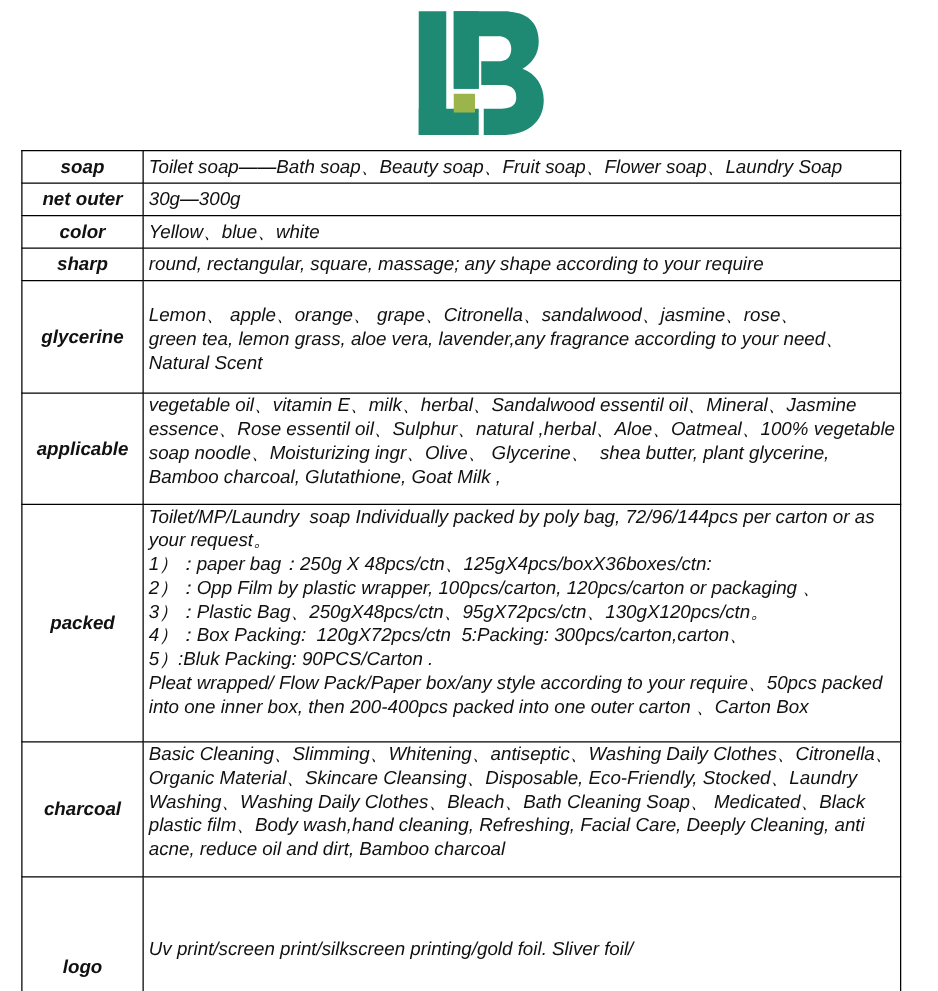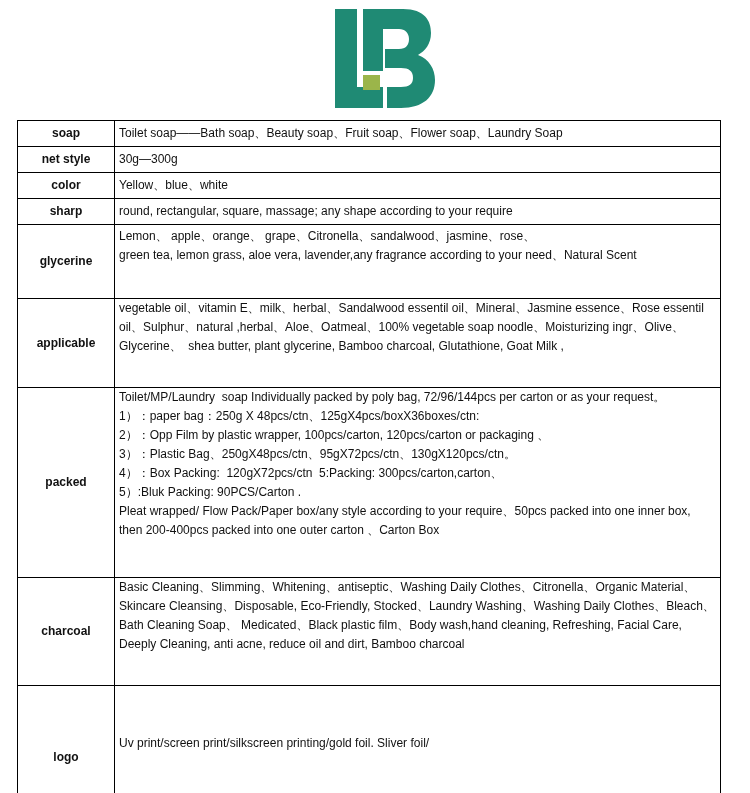--- a/index.html
+++ b/index.html
@@ -1,33 +1,33 @@
 <!DOCTYPE html>
 <html><head>
 <meta charset="utf-8">
 <style>
   html, body { margin: 0; padding: 0; background: #ffffff; }
   body { width: 750px; height: 793px; position: relative; overflow: hidden;
          font-family: "Liberation Sans", sans-serif; color: #111; }
   .logo { position: absolute; left: 333px; top: 7px; width: 105px; height: 103px; }
   table.spec { position: absolute; left: 17px; top: 120px; width: 704px;
                border-collapse: collapse; table-layout: fixed; }
-  table.spec td { border: 1px solid #000; font-size: 12px; line-height: 19px;
-                  vertical-align: top; padding: 0 3px 0 4px; }
+  table.spec td { border: 1px solid #000; font-size: 15px; line-height: 19px;
+                  vertical-align: top; padding: 0 3px 0 4px; font-style: italic; }
   td.label { width: 96px; font-weight: bold; text-align: center; vertical-align: middle !important;
              padding: 0 !important; font-size: 14.5px; }
   td.val { white-space: pre-wrap; }
   tr.r-soap td, tr.r-weight td, tr.r-color td, tr.r-sharp td, tr.r-app td { height: 25px; vertical-align: middle; }
   tr.r-soap td.val, tr.r-weight td.val, tr.r-color td.val, tr.r-sharp td.val, tr.r-app td.val { vertical-align: middle; }
   tr.r-frag td { height: 71px; }
   tr.r-ingr td { height: 88px; }
   tr.r-pack td { height: 189px; }
   tr.r-feat td { height: 107px; }
   tr.r-logo td { height: 82px; }
-  td.val.pad-top-s { padding-top: 2px; }
+  td.val.pad-top-s { padding-top: 18px; }
   td.val.pad-top-m { }
   .logo-line { display: block; }
 </style>
 </head>
 <body>
 
 <svg class="logo" viewBox="0 0 105 103">
 
   <rect x="2" y="2" width="22" height="99" fill="#1f8a74"></rect>
 
@@ -40,21 +40,21 @@
   <rect x="30" y="68" width="17" height="15" fill="#9bb54a"></rect>
 </svg>
 
 <table class="spec">
   <tbody>
       <tr class="r-soap">
     <td class="label">soap</td>
     <td class="val">Toilet soap——Bath soap、Beauty soap、Fruit soap、Flower soap、Laundry Soap</td>
   </tr>
   <tr class="r-weight">
-    <td class="label">net style</td>
+    <td class="label">net outer</td>
     <td class="val">30g—300g</td>
   </tr>
   <tr class="r-color">
     <td class="label">color</td>
     <td class="val">Yellow、blue、white</td>
   </tr>
   <tr class="r-sharp">
     <td class="label">sharp</td>
     <td class="val">round, rectangular, square, massage; any shape according to your require</td>
   </tr>

